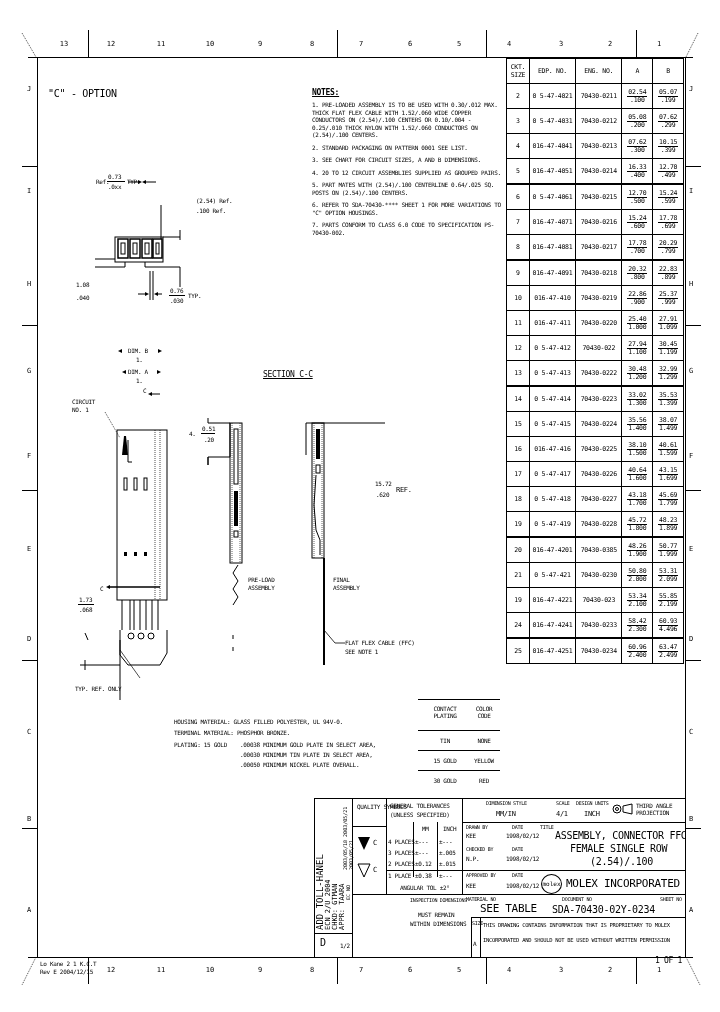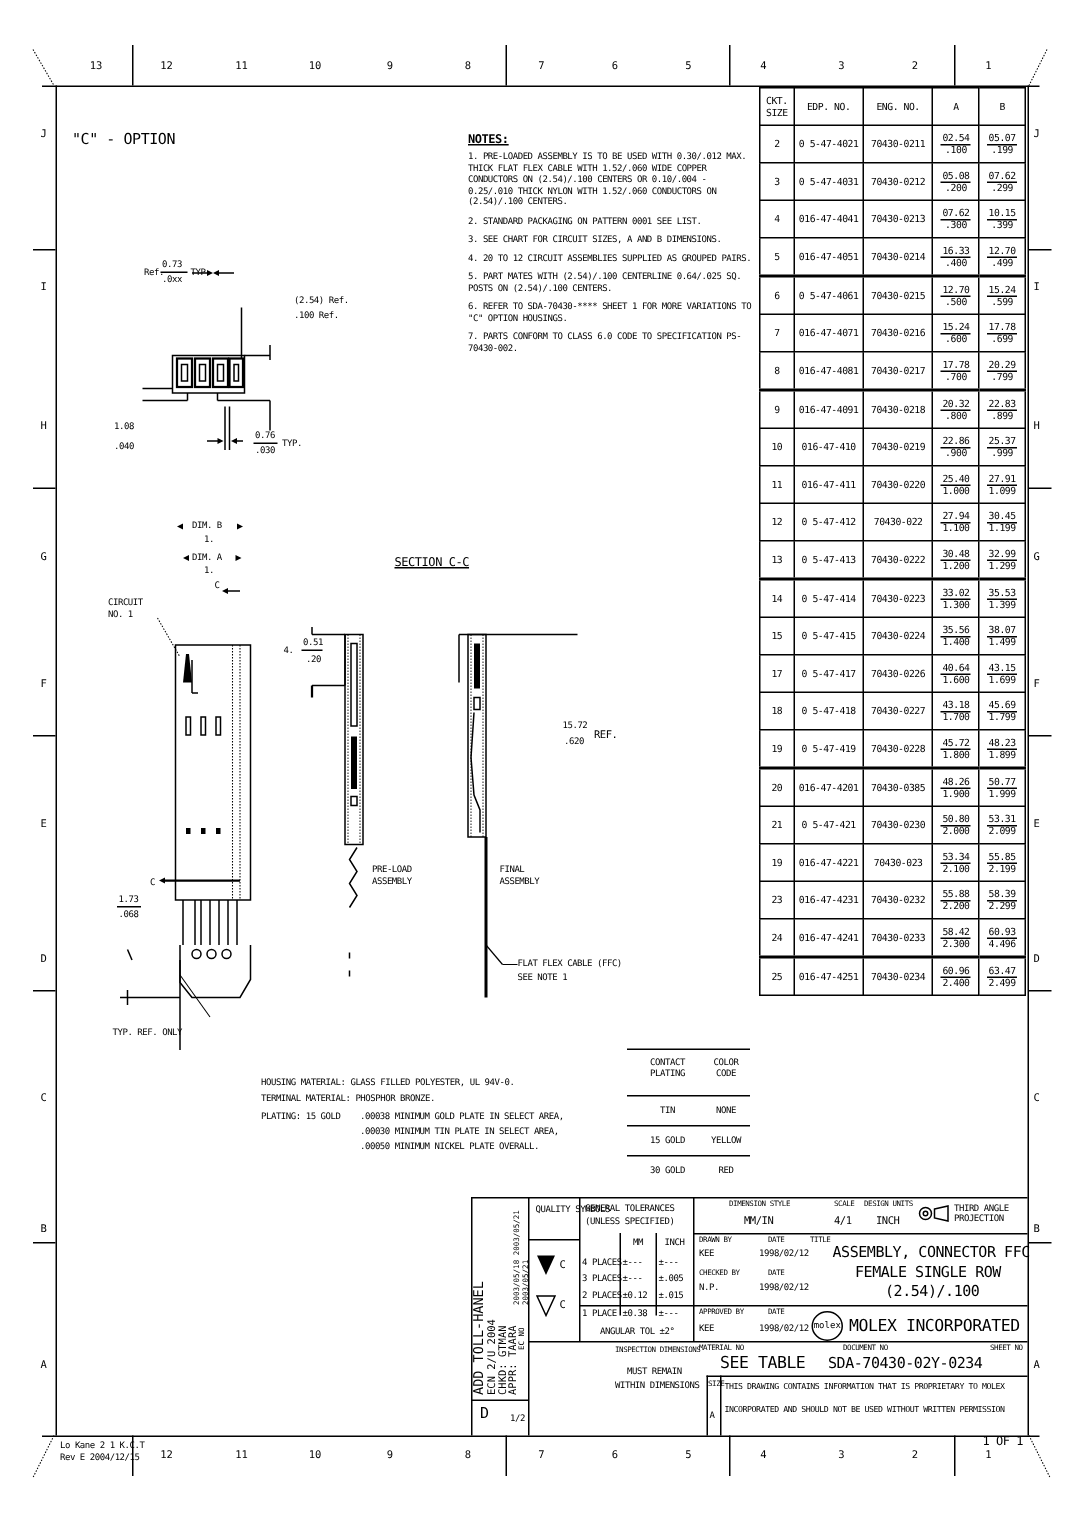--- a/index.html
+++ b/index.html
@@ -281,20 +281,27 @@
         <td><span class="frac"><span class="n">35.53</span><span class="d">1.399</span></span></td>
       </tr>
       <tr>
         <td>15</td>
         <td>0 5-47-415</td>
         <td>70430-0224</td>
         <td><span class="frac"><span class="n">35.56</span><span class="d">1.400</span></span></td>
         <td><span class="frac"><span class="n">38.07</span><span class="d">1.499</span></span></td>
       </tr>
       <tr>
+        <td>16</td>
+        <td>016-47-416</td>
+        <td>70430-0225</td>
+        <td><span class="frac"><span class="n">38.10</span><span class="d">1.500</span></span></td>
+        <td><span class="frac"><span class="n">40.61</span><span class="d">1.599</span></span></td>
+      </tr>
+      <tr>
         <td>17</td>
         <td>0 5-47-417</td>
         <td>70430-0226</td>
         <td><span class="frac"><span class="n">40.64</span><span class="d">1.600</span></span></td>
         <td><span class="frac"><span class="n">43.15</span><span class="d">1.699</span></span></td>
       </tr>
       <tr>
         <td>18</td>
         <td>0 5-47-418</td>
         <td>70430-0227</td>
@@ -321,27 +328,20 @@
         <td>70430-0230</td>
         <td><span class="frac"><span class="n">50.80</span><span class="d">2.000</span></span></td>
         <td><span class="frac"><span class="n">53.31</span><span class="d">2.099</span></span></td>
       </tr>
       <tr>
         <td>19</td>
         <td>016-47-4221</td>
         <td>70430-023</td>
         <td><span class="frac"><span class="n">53.34</span><span class="d">2.100</span></span></td>
         <td><span class="frac"><span class="n">55.85</span><span class="d">2.199</span></span></td>
-      </tr>
-      <tr>
-        <td>23</td>
-        <td>016-47-4231</td>
-        <td>70430-0232</td>
-        <td><span class="frac"><span class="n">55.88</span><span class="d">2.200</span></span></td>
-        <td><span class="frac"><span class="n">58.39</span><span class="d">2.299</span></span></td>
       </tr>
       <tr>
         <td>24</td>
         <td>016-47-4241</td>
         <td>70430-0233</td>
         <td><span class="frac"><span class="n">58.42</span><span class="d">2.300</span></span></td>
         <td><span class="frac"><span class="n">60.93</span><span class="d">4.496</span></span></td>
       </tr>
       <tr class="thick">
         <td>25</td>

